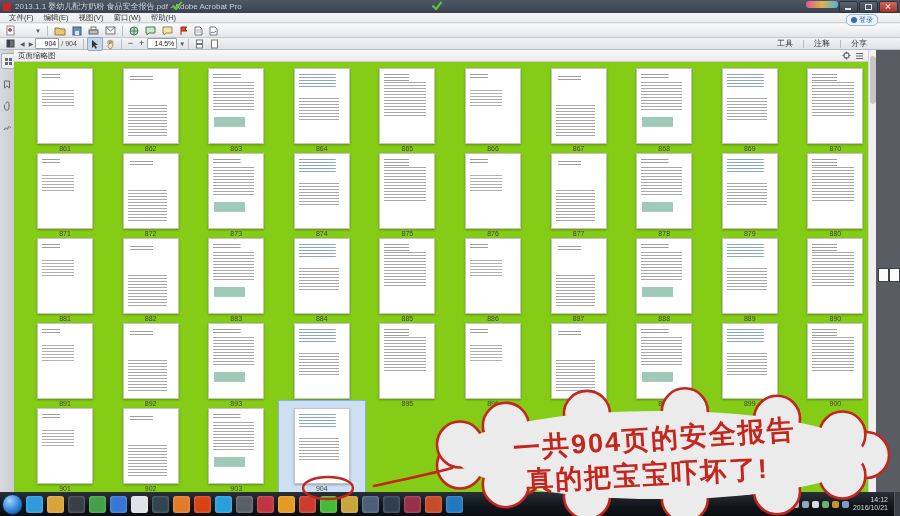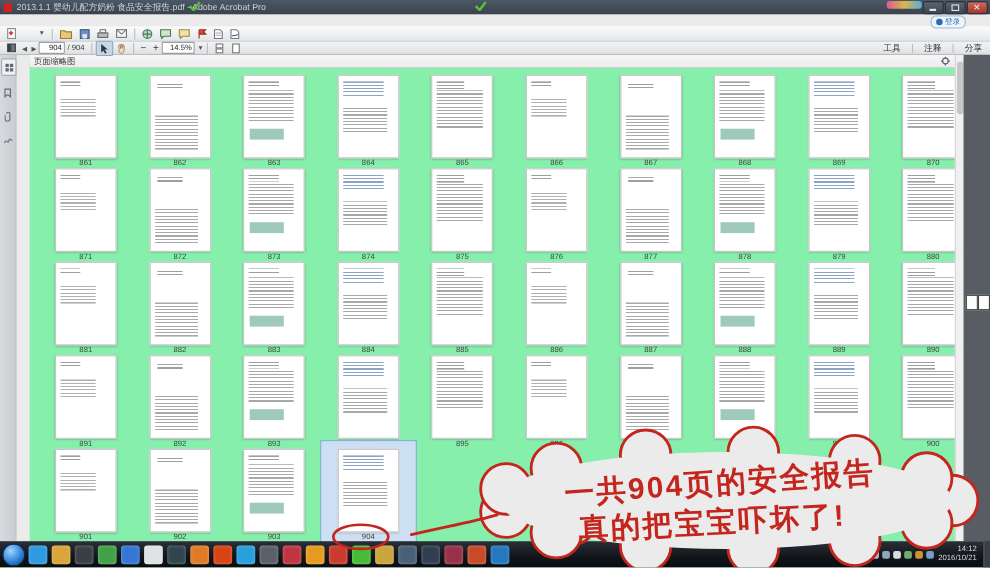--- a/index.html
+++ b/index.html
@@ -40,37 +40,37 @@
   .tlabel{font-size:7.5px;color:#333;margin-top:24px;}
   .caret{font-size:6px;color:#555;line-height:1;}
   .pagebox,.zoombox{background:#fff;border:1px solid #9aa0a6;height:9px;display:flex;align-items:center;
     font-size:7px;color:#222;padding:0 2px;border-radius:1px;}
   .pagebox{width:18px;justify-content:flex-end;}
   .zoombox{width:24px;justify-content:flex-end;}
   .ptotal{font-size:7px;color:#444;margin:0 3px 0 2px;}
   .pm{font-size:9px;color:#333;padding:0 3px;line-height:1;}
   .navarrow{font-size:6px;color:#555;padding:0 2px;}
   .pressed{background:#c6d6e6;border:1px solid #8fa8c0;border-radius:2px;}
-  .tb2right{margin-left:auto;display:flex;align-items:center;}
+  .tb2right{margin-left:auto;display:flex;align-items:center;margin-right:26px;}
   .tb2right span{font-size:8px;color:#333;padding:0 7px;}
   .tb2right .tsep{height:8px;}
 
   .signin{position:absolute;right:22px;top:14px;height:10px;display:flex;align-items:center;gap:2px;
     background:#eef4fb;border:1px solid #9ab8d8;border-radius:5px;padding:0 4px;z-index:6;}
   .signin .dot{width:6px;height:6px;border-radius:50%;background:#2a6db5;}
   .signin span{font-size:7px;color:#2a6db5;}
 
   
   .content{position:absolute;left:0;top:50px;width:900px;height:442px;}
   .leftnav{position:absolute;left:0;top:0;width:14px;height:442px;background:linear-gradient(90deg,#d7dadd,#c9cdd1);
     border-right:1px solid #b5b9bd;}
   .navico{width:12px;height:14px;margin:3px 0 8px 1px;display:flex;align-items:center;justify-content:center;border-radius:2px;}
   .navico.active{background:#f0f1f2;border:1px solid #a8acb0;}
 
-  .panel{position:absolute;left:27px;top:0;width:854px;height:442px;background:#86efac;}
+  .panel{position:absolute;left:14px;top:0;width:854px;height:442px;background:#84cc16;}
   .panelheader{position:absolute;left:0;top:0;width:100%;height:12px;background:linear-gradient(#f7f7f7,#ececec);
     border-bottom:1px solid #cfcfcf;display:flex;align-items:center;box-sizing:border-box;padding:0 4px;}
   .panelheader .ptitle{font-size:7.5px;color:#333;}
   .phright{margin-left:auto;display:flex;align-items:center;gap:4px;}
 
   .thumbarea{position:absolute;left:0;top:12px;width:100%;height:430px;}
   .cell{position:absolute;width:86px;text-align:center;}
   .cell .pg{position:relative;width:54px;height:74px;margin:0 auto;background:#fff;
     border:1px solid #c4c4c4;box-shadow:0 1px 2px rgba(0,0,0,.28);}
   .cell .pnum{font-size:7px;color:#444;line-height:8px;margin-top:1px;}
@@ -130,20 +130,27 @@
         </div>
       <div class="wbtn max">
           <i></i>
         </div>
       <div class="wbtn close">
           <i></i>
         </div>
     </div>
   </div>
 
+  <div class="menubar">
+    <span>文件(F)</span>
+    <span>编辑(E)</span>
+    <span>视图(V)</span>
+    <span>窗口(W)</span>
+    <span>帮助(H)</span>
+  </div>
 
   <div class="toolbar1">
     <div class="tbtn">
       <svg class="tico" width="10" height="11" viewBox="0 0 10 11">
         <rect x="1" y="1" width="7" height="9" fill="#fff" stroke="#888"></rect>
           <path d="M4 3v4M2 5h4" stroke="#c33" stroke-width="1.4"></path>
         </svg>
       <span class="tlabel">创建</span>
       <span class="caret">▼</span>
     </div>

